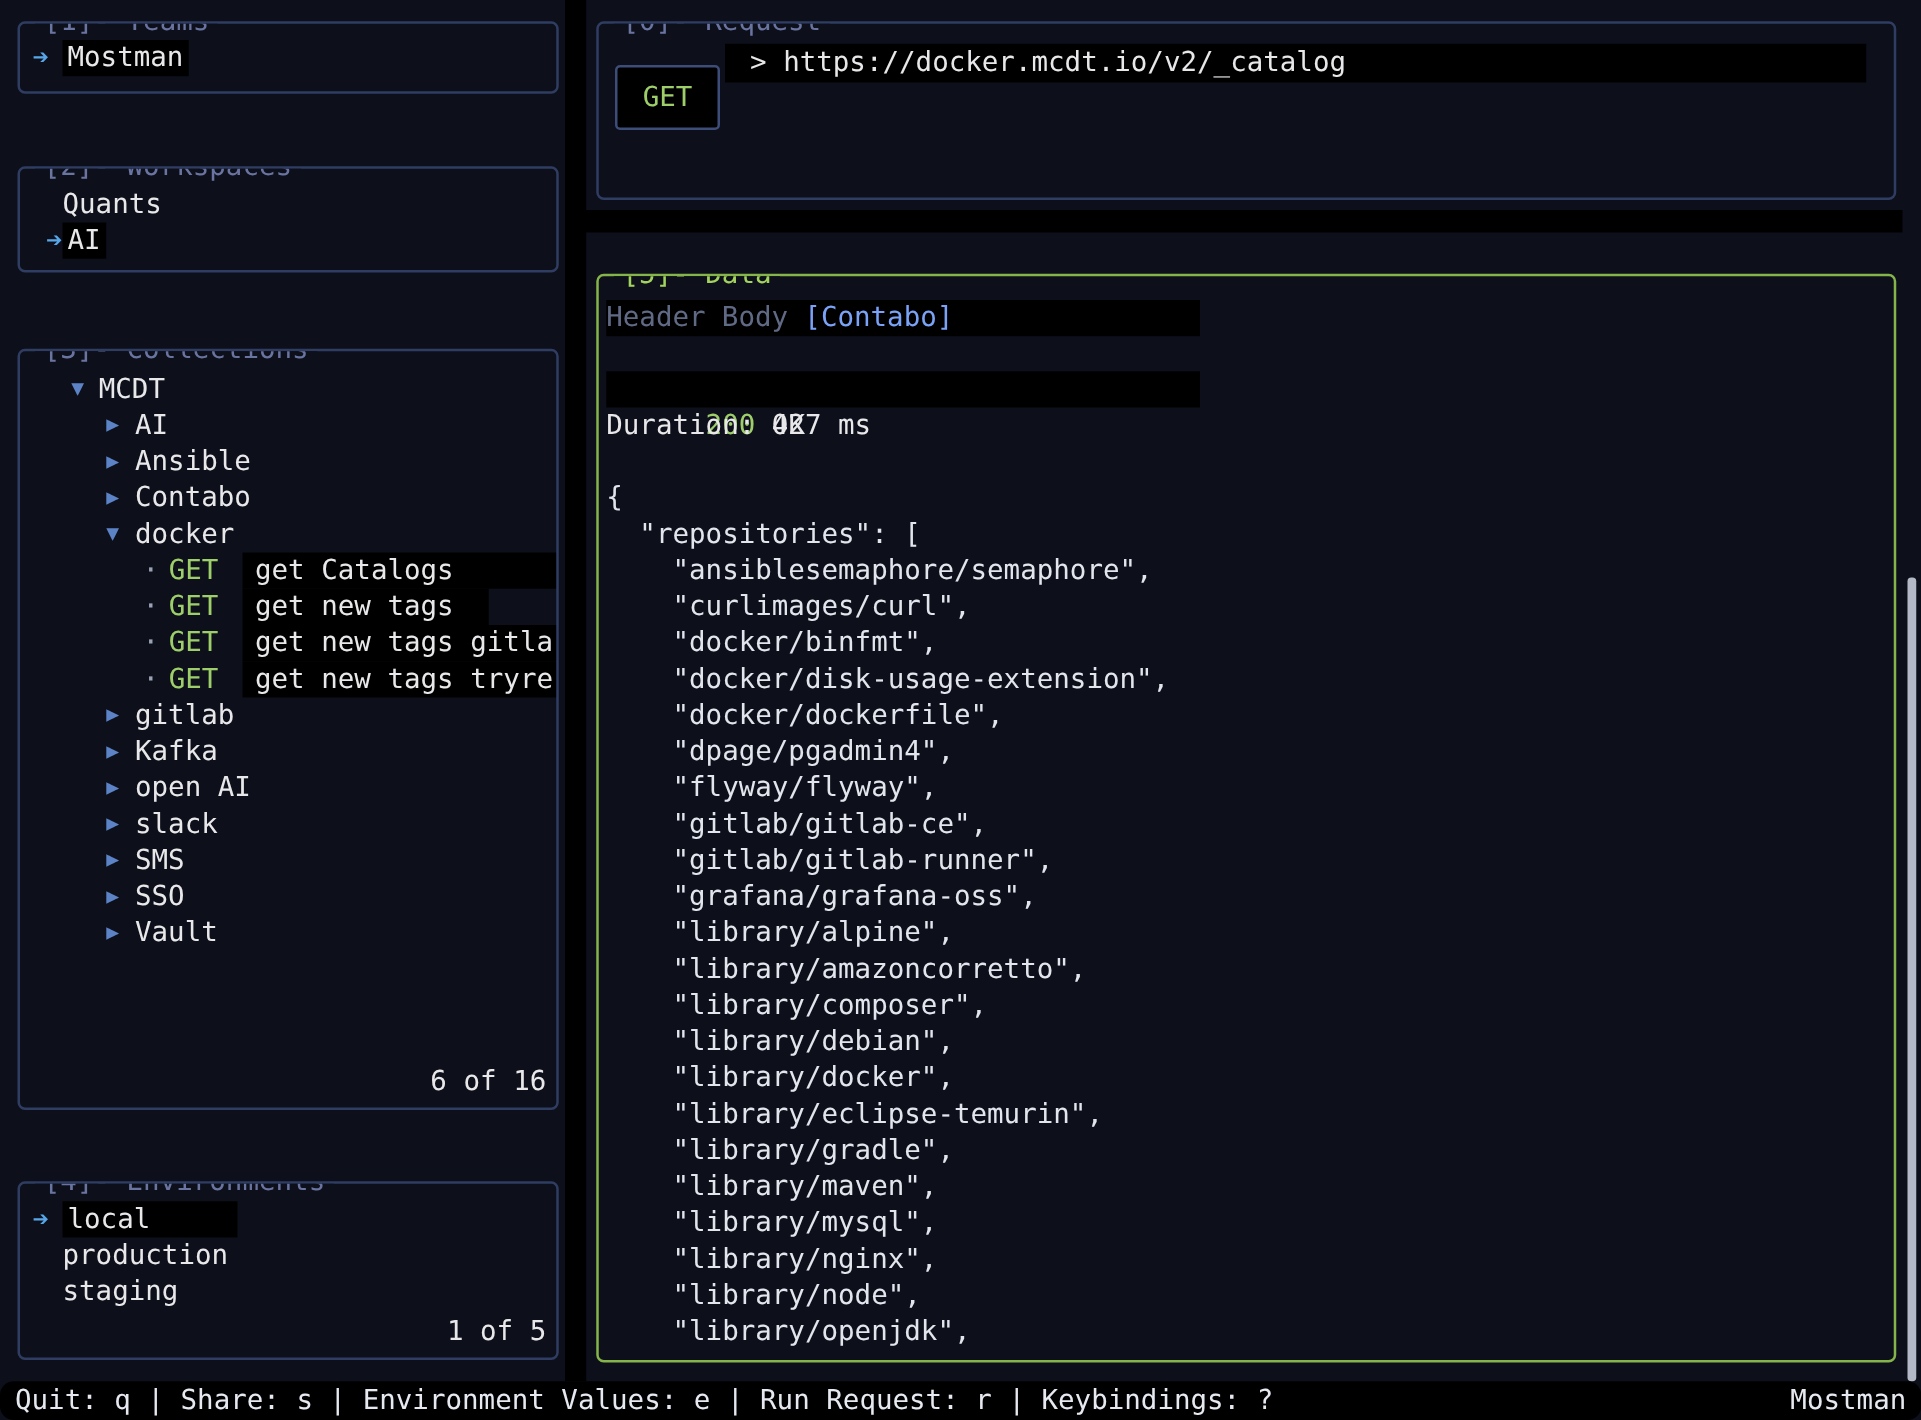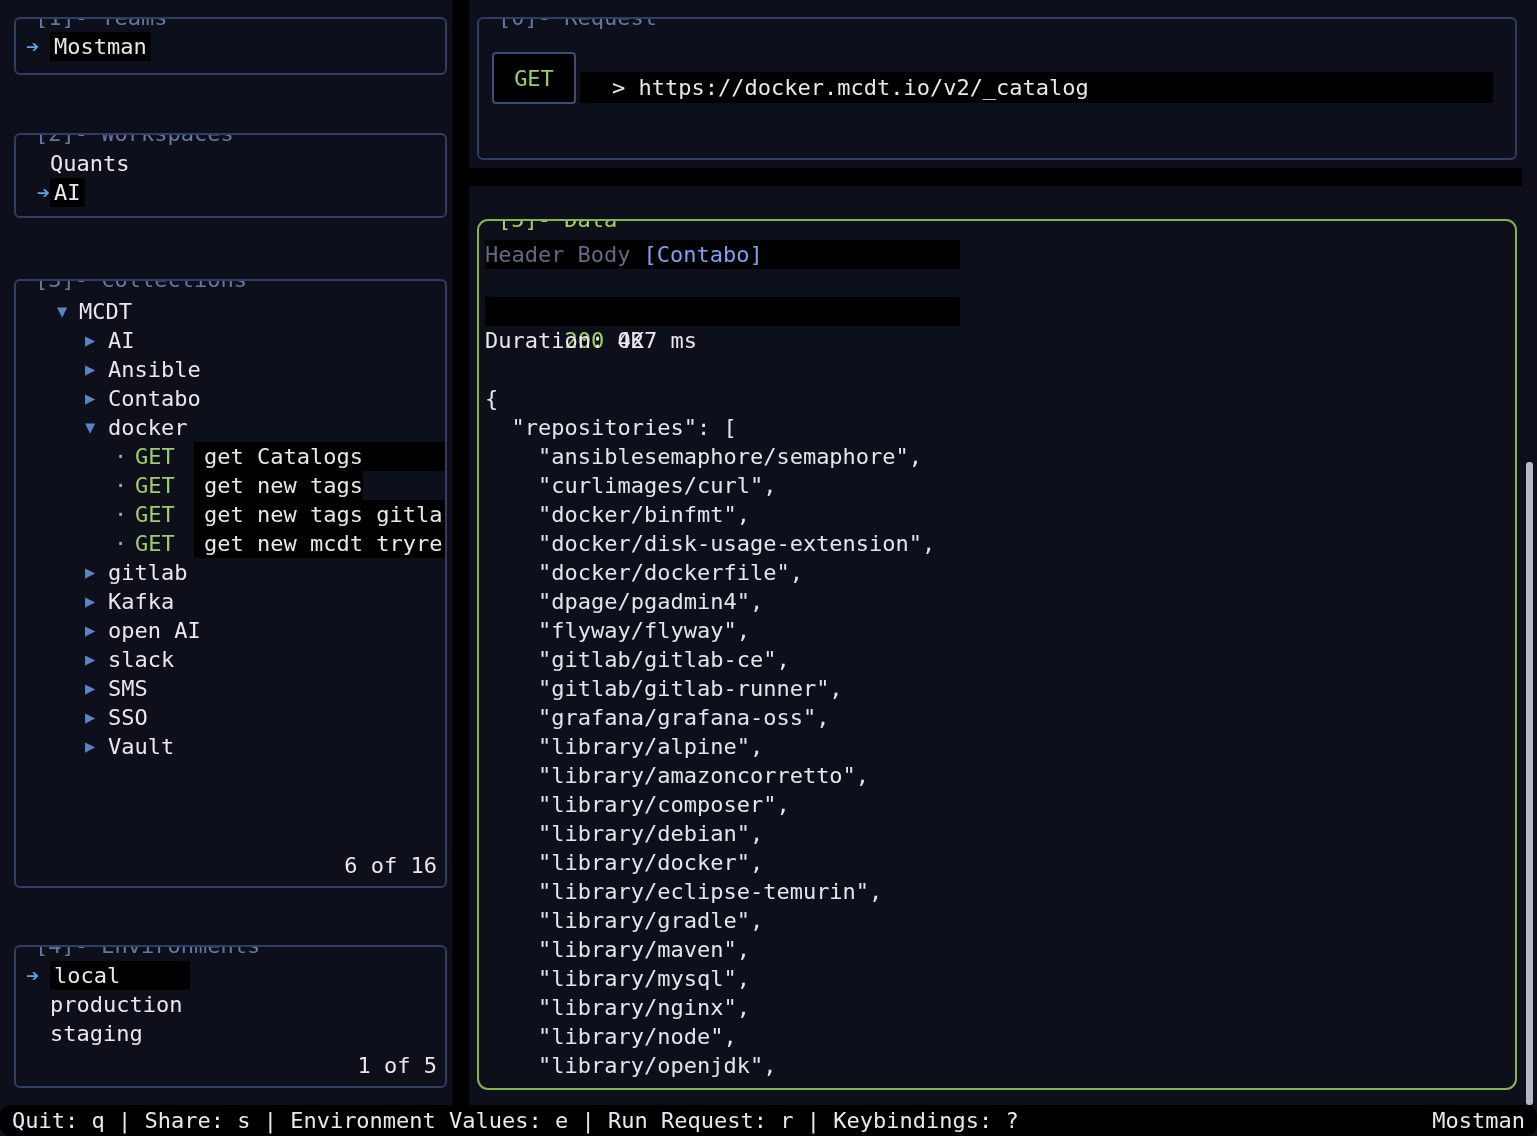--- a/index.html
+++ b/index.html
@@ -23,21 +23,21 @@
   .panel-title {
     position:absolute;
     top:-16px; left:12px;
     background:#0d101b;
     padding:0 7px;
     color:#6a74a0;
     white-space:pre;
     line-height:29px;
     z-index:3;
   }
-  .panel.green { border-color:#84b44a;border-radius:11px; }
+  .panel.green { border-color:#84b44a; }
   .panel.green > .panel-title { color:#a3d35e; }
 
   
   .row { height:29px; line-height:29px; display:flex; align-items:center; white-space:pre; }
   .arrow {
     width:34px; flex:0 0 34px;
     padding-left:10px;
     color:#57a7e8;
   }
   .hl { background:#000; padding:0 4px; }
@@ -53,32 +53,31 @@
   .trow { height:29px; line-height:29px; display:flex; align-items:center; white-space:pre; }
   .trow.lvl1 { padding-left:41px; }
   .trow.lvl2 { padding-left:69px; }
   .trow.req  { padding-left:98px; }
   .caret { width:22px; flex:0 0 22px; color:#5b83c5; font-size:17px; }
   .caret.wide { width:23px; flex:0 0 23px; }
   .bullet { width:21px; flex:0 0 21px; color:#9aa2b5; }
   .method { width:59px; flex:0 0 59px; color:#9ece6a; }
   .req-label { padding-left:10px; background:#000; }
   .hl-fill { flex:1 1 auto; }
-  .hl-snug { padding-right:0; }
+  .hl-snug { padding-right:28px; }
 
   
   .url-bar {
     position:absolute; left:101px; top:16px;
     width:913px; height:31px;
     background:#000;
     line-height:31px;
-    padding-left:32px;
+    padding-left:20px;
     white-space:pre;
     color:#e8e8ea;
-    margin-top:37px;
   }
   .url-prompt { color:#e8e8ea; }
   .method-box {
     position:absolute; left:13px; top:33px;
     width:84px; height:52px;
     background:#000;
     border:2px solid #3d4c78;
     border-radius:4px;
     display:flex; align-items:center; justify-content:center;
     color:#9ece6a;
@@ -211,21 +210,21 @@
 
       <div class="trow req">
         <span class="bullet">·</span>
         <span class="method">GET</span>
         <span class="req-label hl-fill">get new tags gitla</span>
       </div>
 
       <div class="trow req">
         <span class="bullet">·</span>
         <span class="method">GET</span>
-        <span class="req-label hl-fill">get new mcdt tryre</span>
+        <span class="req-label hl-fill">get new tags tryre</span>
       </div>
 
       <div class="trow lvl2">
         <span class="caret wide">▶</span>
         <span>gitlab</span>
       </div>
 
       <div class="trow lvl2">
         <span class="caret wide">▶</span>
         <span>Kafka</span>

